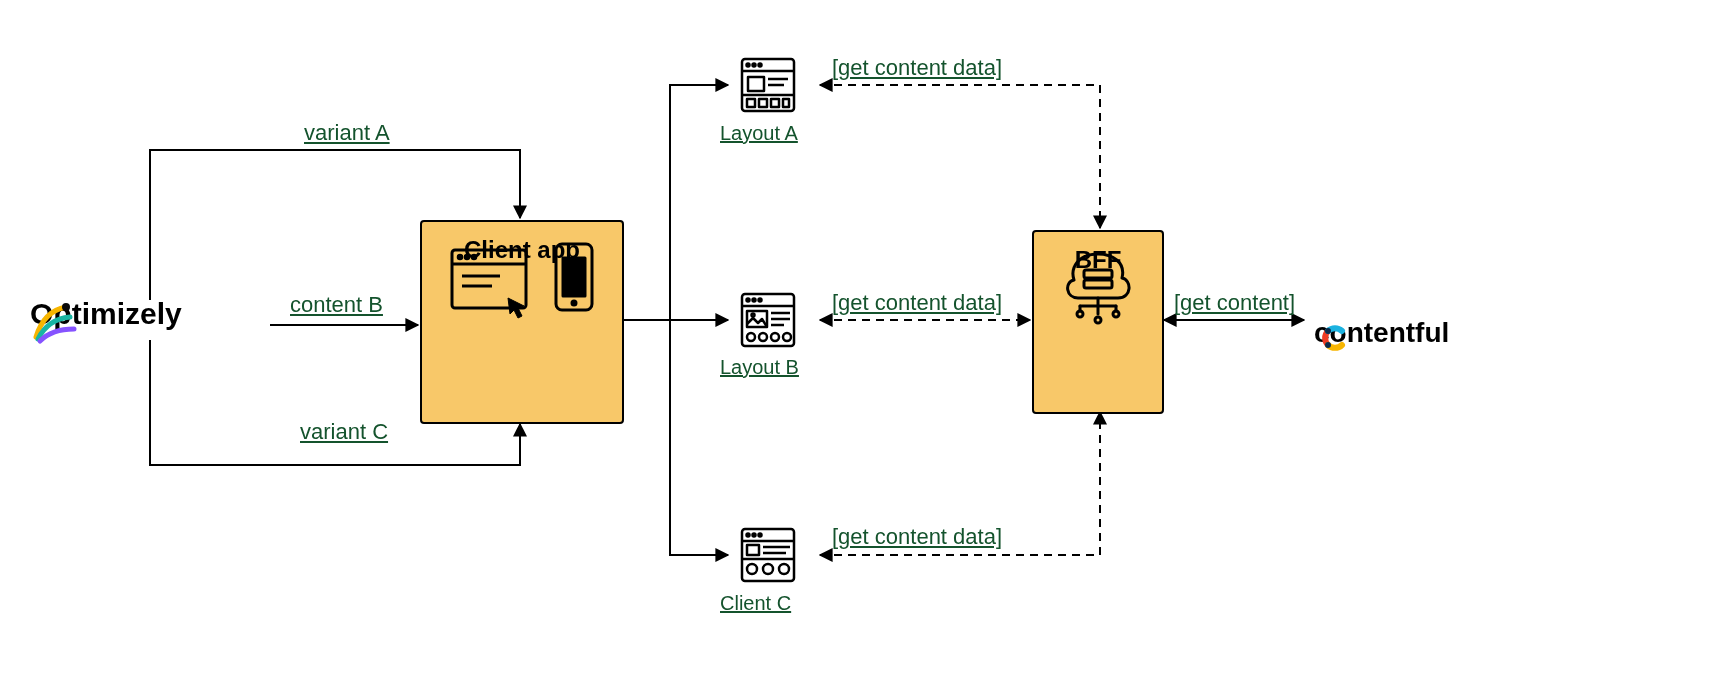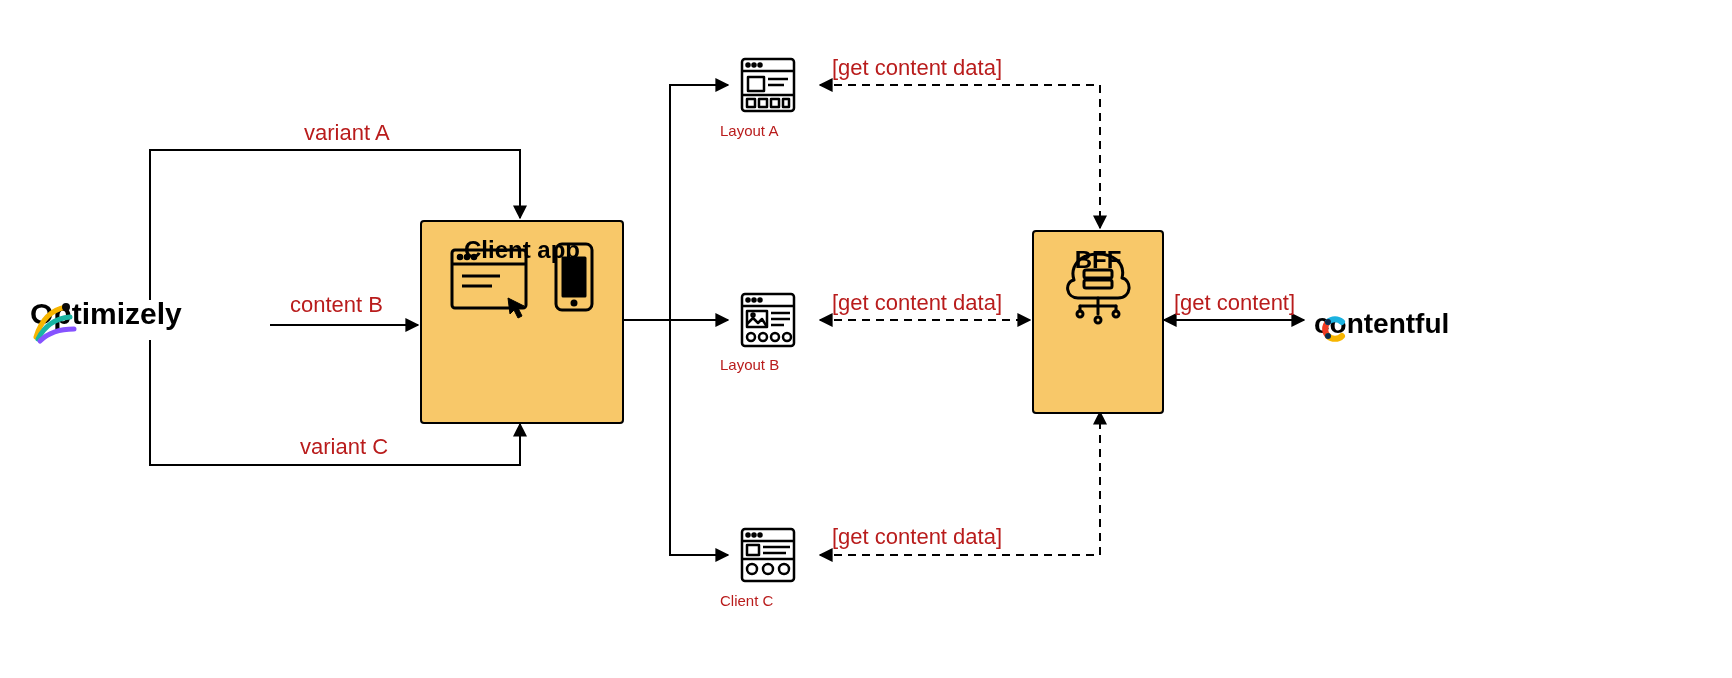--- a/index.html
+++ b/index.html
@@ -19,24 +19,25 @@
     text-align:center;
   }
   .box-title{
     font-weight:700;
     font-size:24px;
     padding-top:14px;
   }
   .label{
     position:absolute;
     font-size:22px;
-    color:#b91c1c;
+    color:#14532d;
     white-space:nowrap;
-  }
-  .layout-label{ font-size:15px; }
+    text-decoration:underline;
+  }
+  .layout-label{ font-size:20px; }
   .small-icon{
     position:absolute;
     color:#000;
   }
 </style>
 </head>
 <body>
 
 <svg width="1732" height="678">
   <defs>
@@ -170,31 +171,31 @@
     <line x1="25" y1="22" x2="52" y2="22"></line>
       <line x1="25" y1="28" x2="48" y2="28"></line>
     <line x1="4" y1="34" x2="56" y2="34"></line>
     <circle cx="14" cy="44" r="5"></circle>
       <circle cx="30" cy="44" r="5"></circle>
       <circle cx="46" cy="44" r="5"></circle>
   </svg>
 </div>
 <div class="label layout-label" style="left:720px;top:592px">Client C</div>
 
-<div style="position:absolute;left:1314px;top:308px;display:flex;align-items:flex-start;gap:2px">
+<div style="position:absolute;left:1314px;top:317px;display:flex;align-items:flex-start;gap:2px">
   <svg width="40" height="40" viewBox="0 0 40 40">
     <path d="M14 14 A10 10 0 0 0 14 28" stroke="#ef3b24" stroke-width="6" fill="none" stroke-linecap="round"></path>
     <path d="M14 14 A10 10 0 0 1 28 14" stroke="#1bb2e0" stroke-width="6" fill="none" stroke-linecap="round"></path>
     <path d="M14 28 A10 10 0 0 0 28 28" stroke="#f7b500" stroke-width="6" fill="none" stroke-linecap="round"></path>
     <circle cx="14" cy="14" r="3" fill="#0a2b4d"></circle>
     <circle cx="14" cy="28" r="3" fill="#0a2b4d"></circle>
   </svg>
   <span style="font-size:28px;font-weight:600">contentful</span>
 </div>
 
 <div class="label" style="left:304px;top:120px">variant A</div>
 <div class="label" style="left:290px;top:292px">content B</div>
-<div class="label" style="left:300px;top:434px">variant C</div>
+<div class="label" style="left:300px;top:419px">variant C</div>
 
 <div class="label" style="left:832px;top:55px">[get content data]</div>
 <div class="label" style="left:832px;top:290px">[get content data]</div>
 <div class="label" style="left:832px;top:524px">[get content data]</div>
 <div class="label" style="left:1174px;top:290px">[get content]</div>
 
 </body></html>

